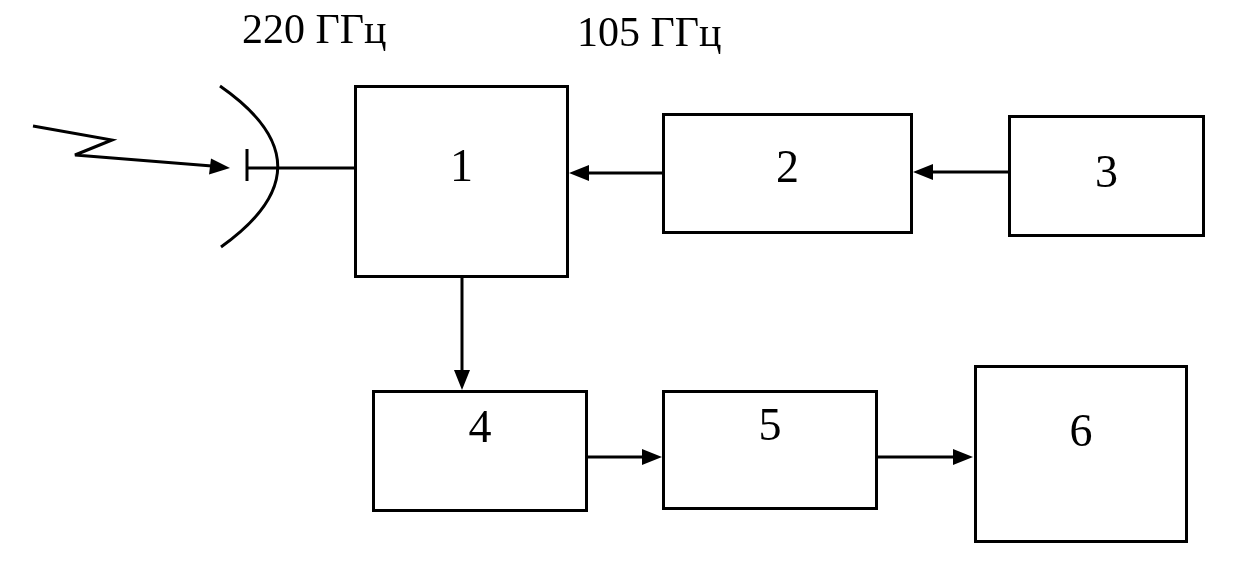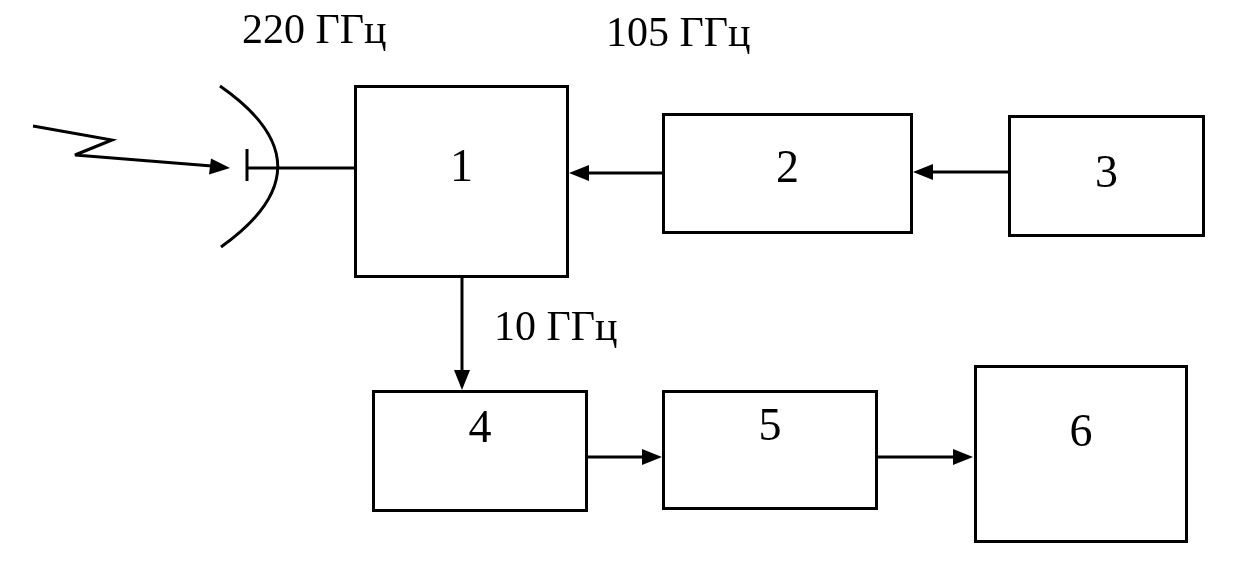--- a/index.html
+++ b/index.html
@@ -50,21 +50,21 @@
   .b5 .num { transform: translateY(-25px); }
   .b6 .num { transform: translateY(-23px); }
   .freq {
     position: absolute;
     font-size: 42px;
     line-height: 1.1;
     white-space: nowrap;
     color: #000000;
   }
   .f220 { left: 242px; top:   6px; text-align: center; }
-  .f105 { left: 606px; top:   9px; }
+  .f105 { left: 577px; top:   9px; }
   .f10  { left: 494px; top: 303px; }
 </style>
 </head>
 <body>
 
 <div class="stage">
 
   <svg class="linework" viewBox="0 0 1260 573" fill="none" stroke="#000000" stroke-width="3">
 
     <polyline points="33,126 112,140 75,155 212,166"></polyline>
@@ -104,15 +104,14 @@
   </div>
   <div class="block b5">
     <span class="num">5</span>
   </div>
   <div class="block b6">
     <span class="num">6</span>
   </div>
 
   <div class="freq f220">220 ГГц</div>
   <div class="freq f105">105 ГГц</div>
-  <div class="freq f10">10 ГГц</div>
 
 </div>
 
 </body></html>

